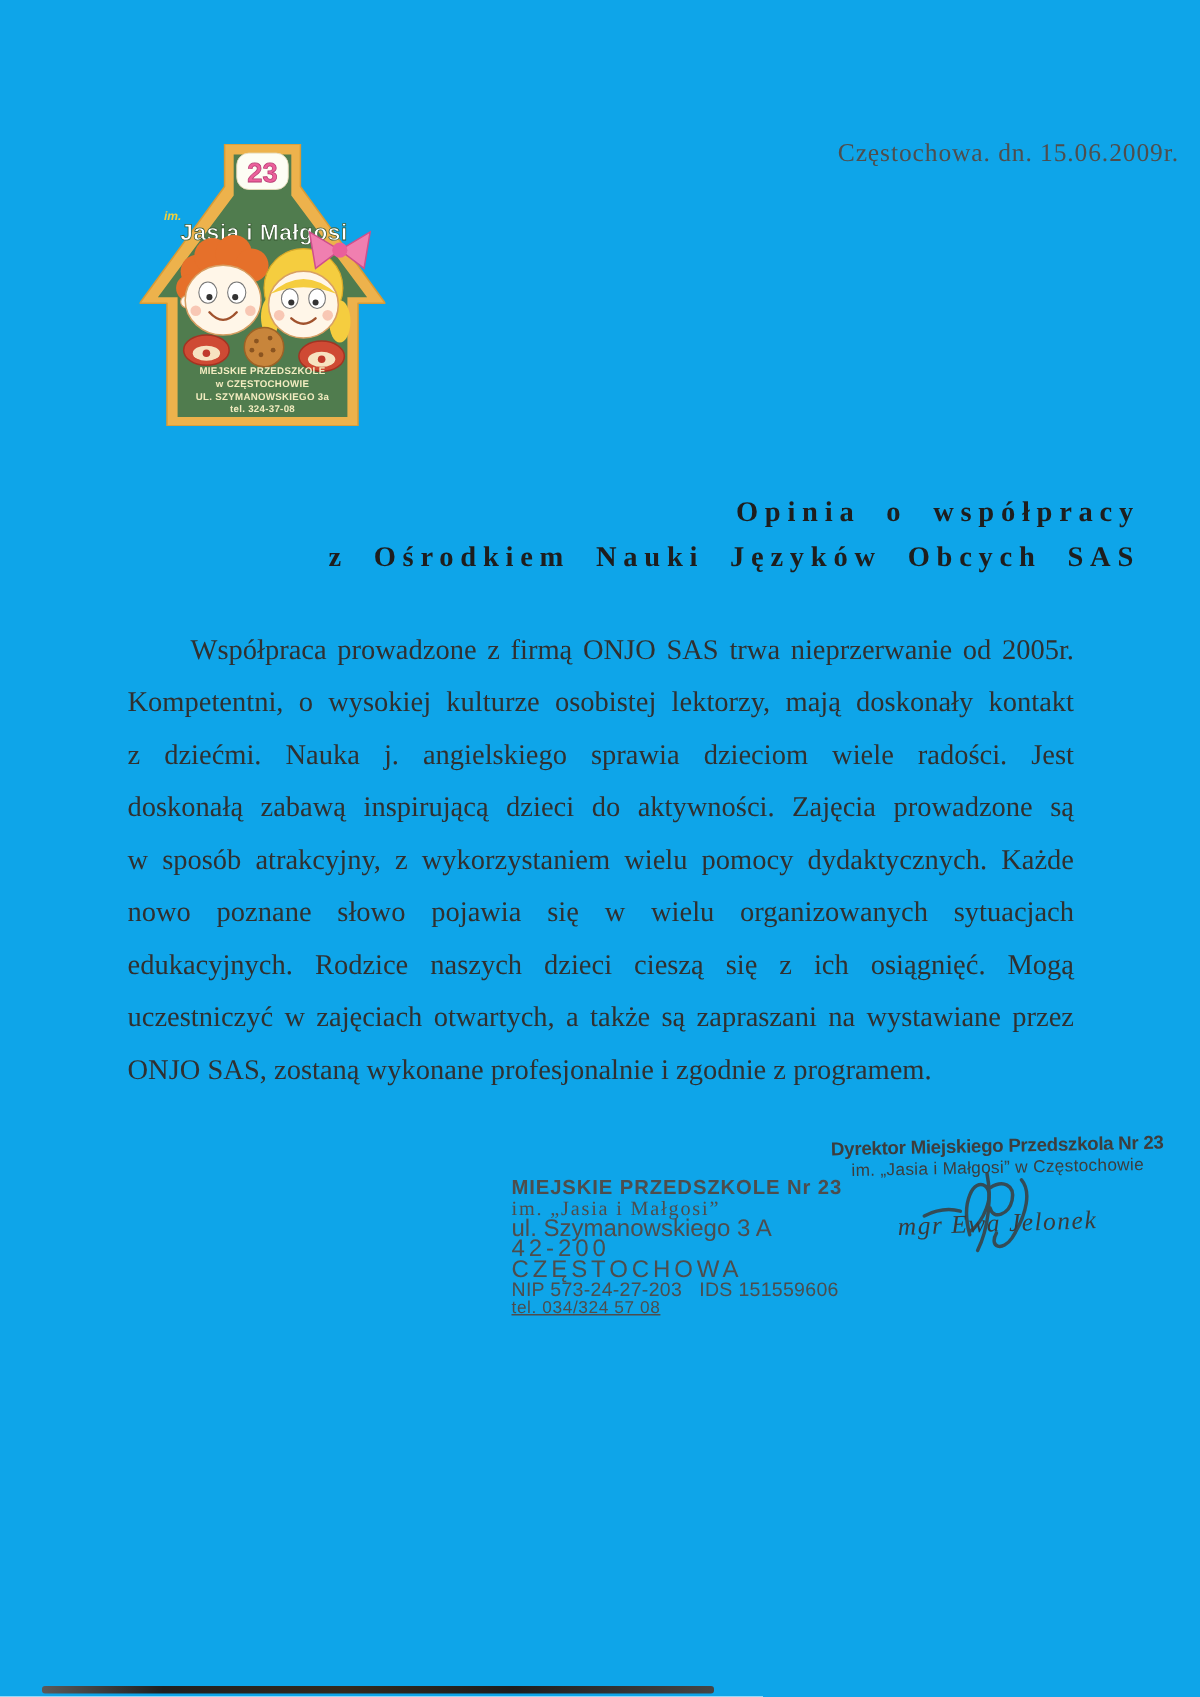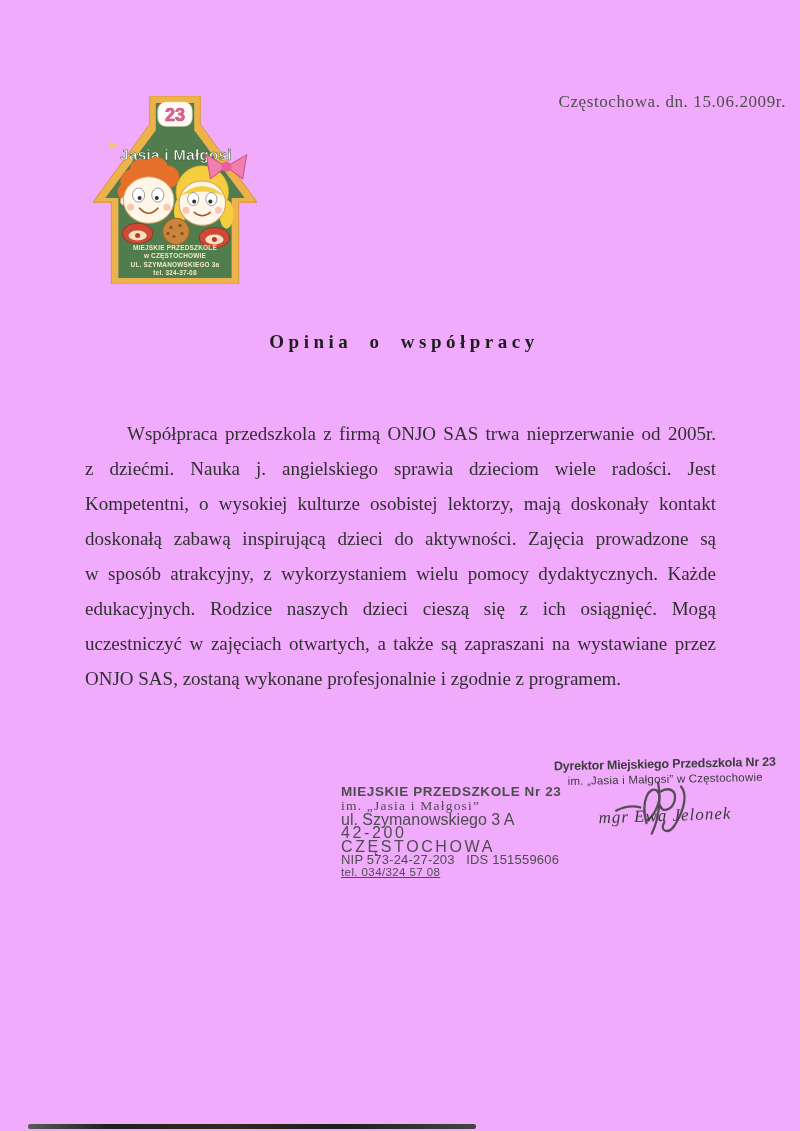--- a/index.html
+++ b/index.html
@@ -1,20 +1,20 @@
 <!DOCTYPE html>
 <html><head>
 <meta charset="utf-8">
 <style>
   html, body { margin: 0; padding: 0; background: #ffffff; }
   .page {
     position: relative;
     width: 800px;
     height: 1131px;
-    background: #f0abfc;
+    background: #0ea5e9;
     overflow: hidden;
     font-family: "Liberation Serif", serif;
   }
 
   
   .date-line {
     position: absolute;
     top: 92px; left: 0; right: 14px;
     text-align: right;
     font-size: 17px;
@@ -23,21 +23,21 @@
   }
 
   
   .logo { position: absolute; left: 93px; top: 96px; width: 164px; height: 188px; }
   .logo svg { width: 100%; height: 100%; display: block; }
 
   
   .title {
     position: absolute;
     left: 48px; right: 40px; top: 327px;
-    text-align: center;
+    text-align: right;
     font-weight: bold;
     font-size: 19px;
     line-height: 30px;
     letter-spacing: 4.5px;
     word-spacing: 8px;
     color: #1e1e1e;
   }
 
   
   .body-par {
@@ -183,28 +183,30 @@
         <text x="81" y="152" font-size="6.4">MIEJSKIE PRZEDSZKOLE</text>
         <text x="81" y="160.5" font-size="6.4">w CZĘSTOCHOWIE</text>
         <text x="81" y="169" font-size="6.4">UL. SZYMANOWSKIEGO 3a</text>
         <text x="81" y="177" font-size="6.4">tel. 324-37-08</text>
       </g>
     </svg>
   </div>
 
   <div class="title">
     <div>Opinia o współpracy</div>
+    <div>z Ośrodkiem Nauki Języków Obcych SAS</div>
   </div>
 
   <div class="body-par">
-    <div class="bl first">Współpraca przedszkola z firmą ONJO SAS trwa nieprzerwanie od 2005r.</div>
+    <div class="bl first">Współpraca prowadzone z firmą ONJO SAS trwa nieprzerwanie od 2005r.</div>
+    <div class="bl">Kompetentni, o wysokiej kulturze osobistej lektorzy, mają doskonały kontakt</div>
     <div class="bl">z dziećmi. Nauka j. angielskiego sprawia dzieciom wiele radości. Jest</div>
-    <div class="bl">Kompetentni, o wysokiej kulturze osobistej lektorzy, mają doskonały kontakt</div>
     <div class="bl">doskonałą zabawą inspirującą dzieci do aktywności. Zajęcia prowadzone są</div>
     <div class="bl">w sposób atrakcyjny, z wykorzystaniem wielu pomocy dydaktycznych. Każde</div>
+    <div class="bl">nowo poznane słowo pojawia się w wielu organizowanych sytuacjach</div>
     <div class="bl">edukacyjnych. Rodzice naszych dzieci cieszą się z ich osiągnięć. Mogą</div>
     <div class="bl">uczestniczyć w zajęciach otwartych, a także są zapraszani na wystawiane przez</div>
     <div class="bl last">ONJO SAS, zostaną wykonane profesjonalnie i zgodnie z programem.</div>
   </div>
 
   <div class="stamp-left">
     <div class="sl1">MIEJSKIE PRZEDSZKOLE Nr 23</div>
     <div class="sl2">im. „Jasia i Małgosi”</div>
     <div class="sl3">ul. Szymanowskiego 3 A</div>
     <div class="sl4">42-200 CZĘSTOCHOWA</div>

